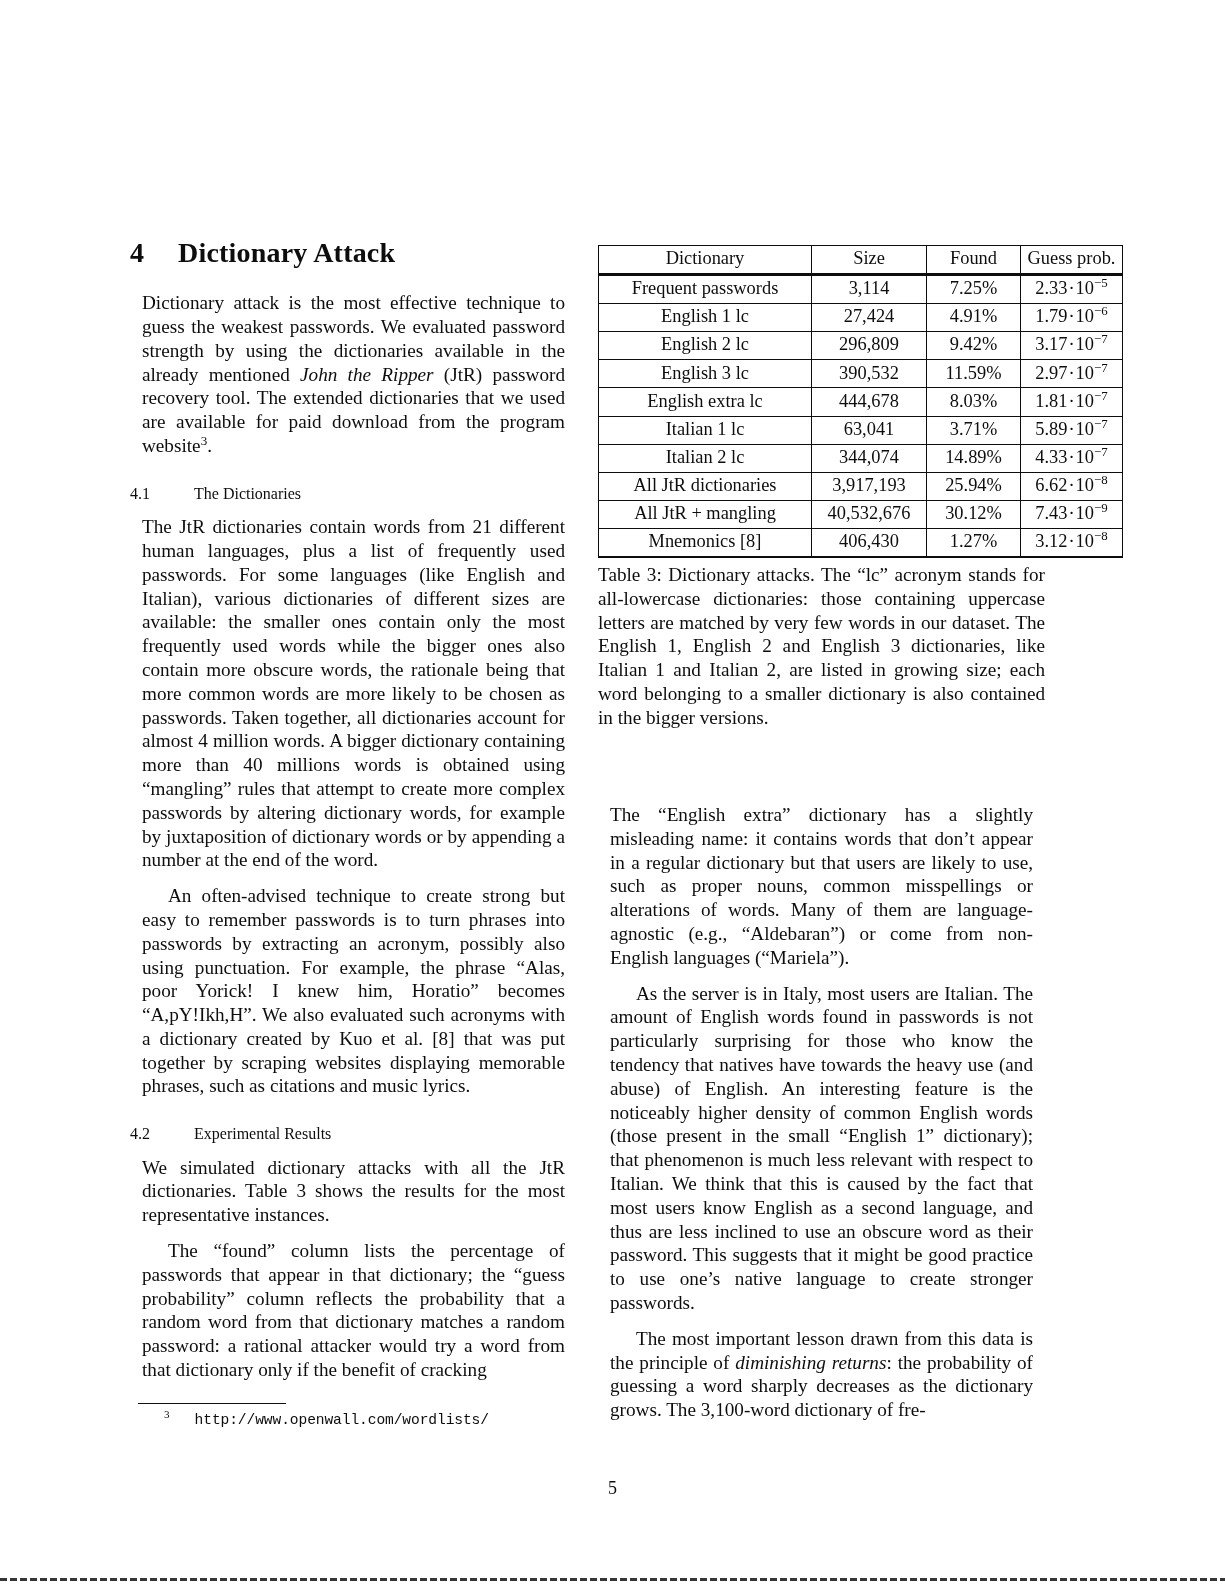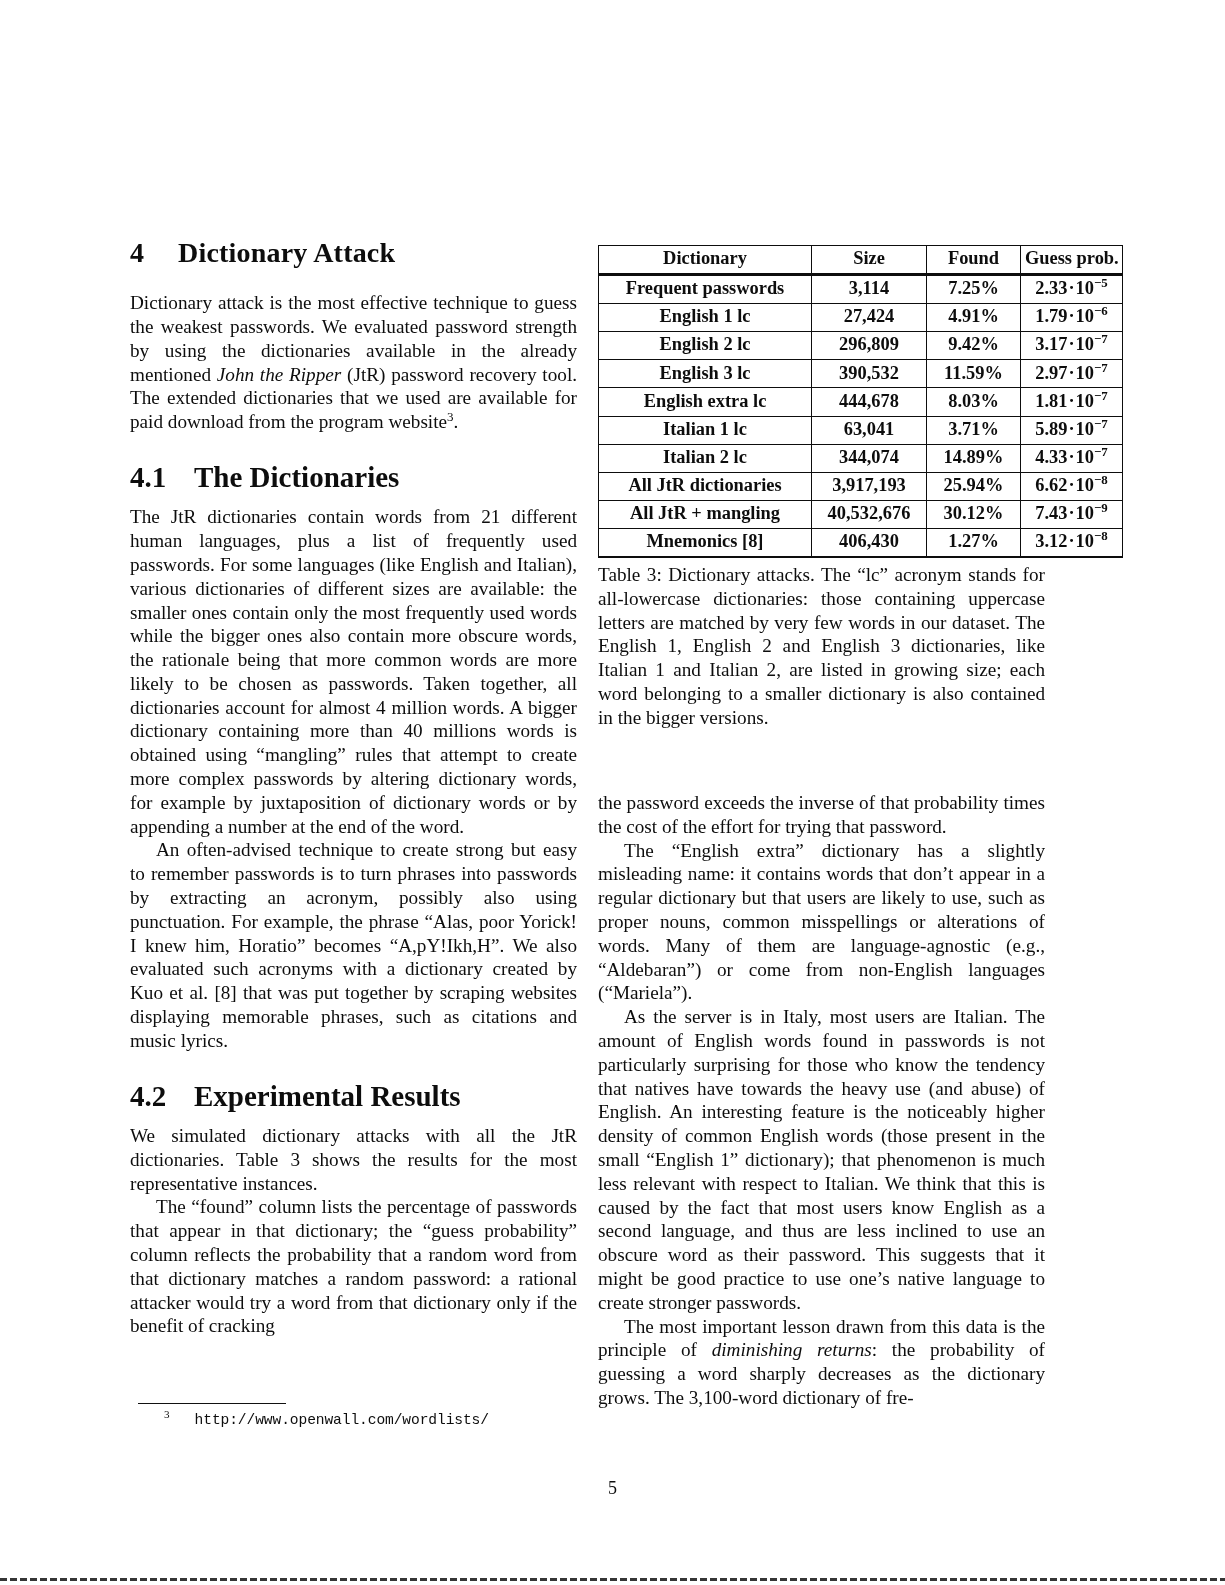--- a/index.html
+++ b/index.html
@@ -36,29 +36,29 @@
   h1.section {
     font-size: 28px;
     font-weight: bold;
     margin: 0 0 22px 0;
     line-height: 1.15;
     letter-spacing: 0.2px;
   }
   h1.section .num { display: inline-block; width: 48px; }
 
   h2.subsection {
-    font-size: 29px;
-    font-weight: bold;
+    font-size: 16px;
+    font-weight: normal;
     margin: 27px 0 11px 0;
     line-height: 1.15;
   }
   h2.subsection .num { display: inline-block; width: 64px; }
 
   p.para {
-    margin: 0;
+    margin: 12px;
     text-indent: 0;
     hyphens: manual;
   }
   p.para + p.para { text-indent: 1.35em; }
 
   i.ital { font-style: italic; }
   sup.fn { font-size: 0.68em; vertical-align: super; line-height: 0; }
 
   
   .footnote-wrap {
@@ -98,21 +98,21 @@
     border-collapse: collapse;
     width: 524px;
     font-size: 18.4px;
     line-height: 1.05;
     table-layout: fixed;
   }
   table.dict th, table.dict td {
     border: 1.3px solid #0d0d0d;
     text-align: center;
     padding: 3.2px 4px 4.6px 4px;
-    font-weight: bold;
+    font-weight: normal;
     white-space: nowrap;
   }
   table.dict thead th { border-bottom-width: 3px; }
   table.dict tbody tr:last-child td { border-bottom-width: 2.4px; margin-left: 35px; }
   table.dict col.c-name { width: 213px; }
   table.dict col.c-size { width: 115px; }
   table.dict col.c-found { width: 94px; }
   table.dict col.c-prob { width: 102px; }
 
   .sci sup { font-size: 0.7em; vertical-align: super; line-height: 0; }
@@ -276,21 +276,20 @@
             <td>1.27%</td>
             <td class="sci"><span>3.12</span><span class="dot">·</span><span>10</span><sup>−8</sup></td>
           </tr>
         </tbody>
     </table>
   </div>
 
   <div class="caption"><span>Table 3:</span><span> Dictionary attacks. The “lc” acronym stands for all-lowercase dictionaries: those containing uppercase letters are matched by very few words in our dataset. The English 1, English 2 and English 3 dictionaries, like Italian 1 and Italian 2, are listed in growing size; each word belonging to a smaller dictionary is also contained in the bigger versions.</span></div>
 
   <div class="col-right-body">
-    <p class="para">the password exceeds the inverse of that probability times the cost of the effort for trying that password.</p>
     <p class="para">The “English extra” dictionary has a slightly misleading name: it contains words that don’t appear in a regular dictionary but that users are likely to use, such as proper nouns, common misspellings or alterations of words. Many of them are language-agnostic (e.g., “Aldebaran”) or come from non-English languages (“Mariela”).</p>
     <p class="para">As the server is in Italy, most users are Italian. The amount of English words found in passwords is not particularly surprising for those who know the tendency that natives have towards the heavy use (and abuse) of English. An interesting feature is the noticeably higher density of common English words (those present in the small “English 1” dictionary); that phenomenon is much less relevant with respect to Italian. We think that this is caused by the fact that most users know English as a second language, and thus are less inclined to use an obscure word as their password. This suggests that it might be good practice to use one’s native language to create stronger passwords.</p>
     <p class="para"><span>The most important lesson drawn from this data is the principle of </span><i class="ital">diminishing returns</i><span>: the probability of guessing a word sharply decreases as the dictionary grows. The 3,100-word dictionary of fre-</span></p>
   </div>
 
   <div class="page-number">5</div>
 
   <div class="scan-edge"></div>
 
 </div>

